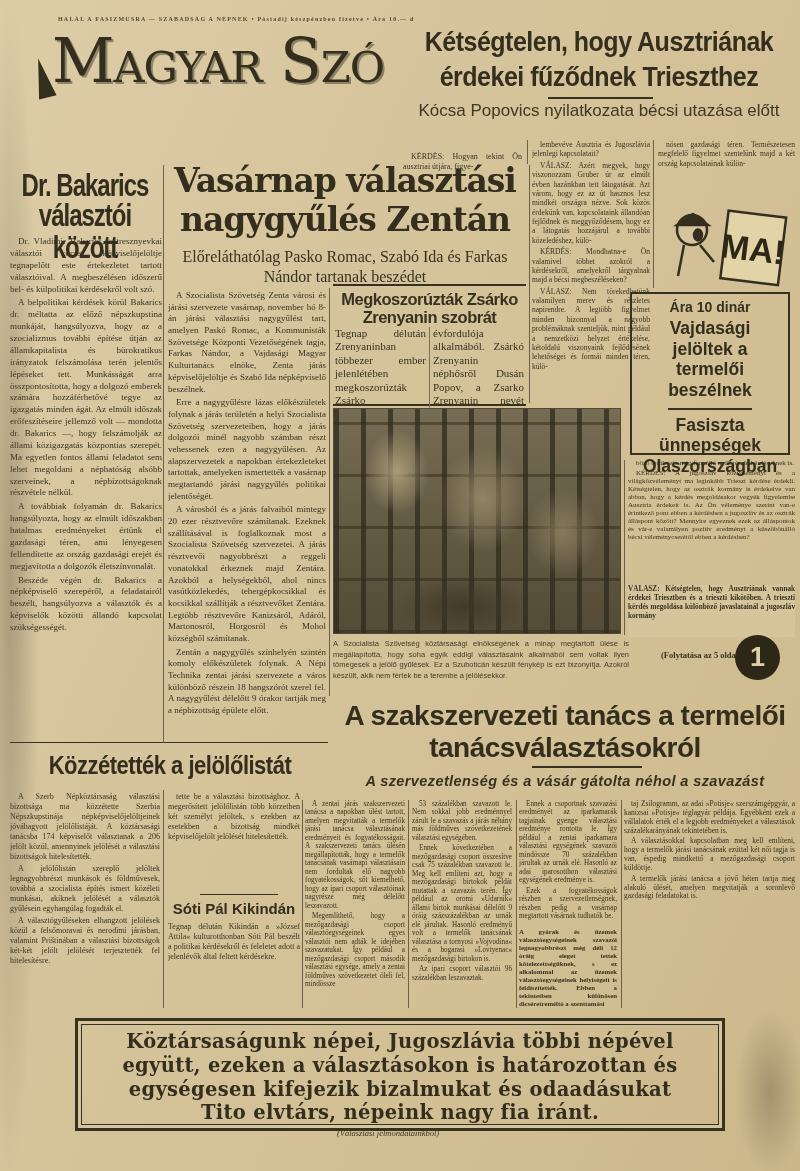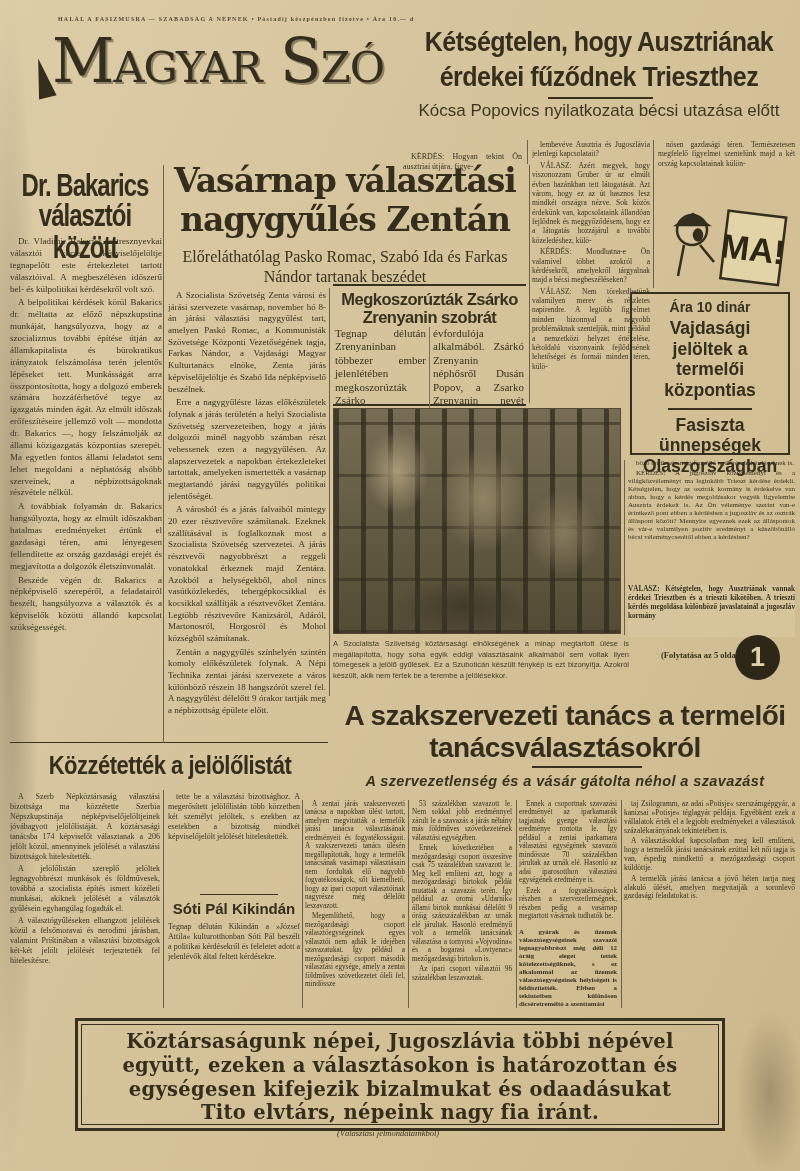--- a/index.html
+++ b/index.html
@@ -111,21 +111,21 @@
       </g>
       <g transform="rotate(7 98 52)">
         <rect x="68" y="16" width="58" height="68" fill="#e2d4a7" stroke="#332e1d" stroke-width="2.5"></rect>
         <text x="97" y="63" font-size="34" font-weight="bold" text-anchor="middle" fill="#2c2717" font-family="Liberation Sans, sans-serif">MA!</text>
       </g>
     </svg>
   </div>
 
   <div class="abs sidebar-box" style="left:630px;top:292px;width:160px;height:163px;">
     <div class="price">Ára 10 dinár</div>
-    <div class="promo">Vajdasági jelöltek a termelői központias</div>
+    <div class="promo">Vajdasági jelöltek a termelői beszélnek</div>
     <div class="promo-divider"></div>
     <div class="promo">Fasiszta ünnepségek Olaszországban</div>
   </div>
 
   <div class="abs body-text" style="left:628px;top:460px;width:167px;height:170px;font-size:7px;line-height:1.14;">
 
   <p>böző területein még fennálló nyílt részletkérdéseknek is.</p>
       <p>KÉRDÉS: A jugoszláv közvéleményt és a világközvéleményt ma leginkább Trieszt kérdése érdekli. Kétségtelen, hogy az osztrák kormány is érdekelve van abban, hogy a kérdés megoldásakor vegyék figyelembe Ausztria érdekeit is. Az Ön véleménye szerint van-e érintkező pont ebben a kérdésben a jugoszláv és az osztrák álláspont között? Mennyire egyeznek ezek az álláspontok és vár-e valamilyen pozitív eredményt a küszöbönálló bécsi véleménycserétől ebben a kérdésben?</p>
     </div>
   <div class="abs body-text bold" style="left:628px;top:585px;width:167px;height:52px;font-size:7.2px;background:rgba(214,196,156,.9);">VÁLASZ: Kétségtelen, hogy Ausztriának vannak érdekei Triesztben és a trieszti kikötőben. A trieszti kérdés megoldása különböző javaslatainál a jugoszláv kormány</div>

